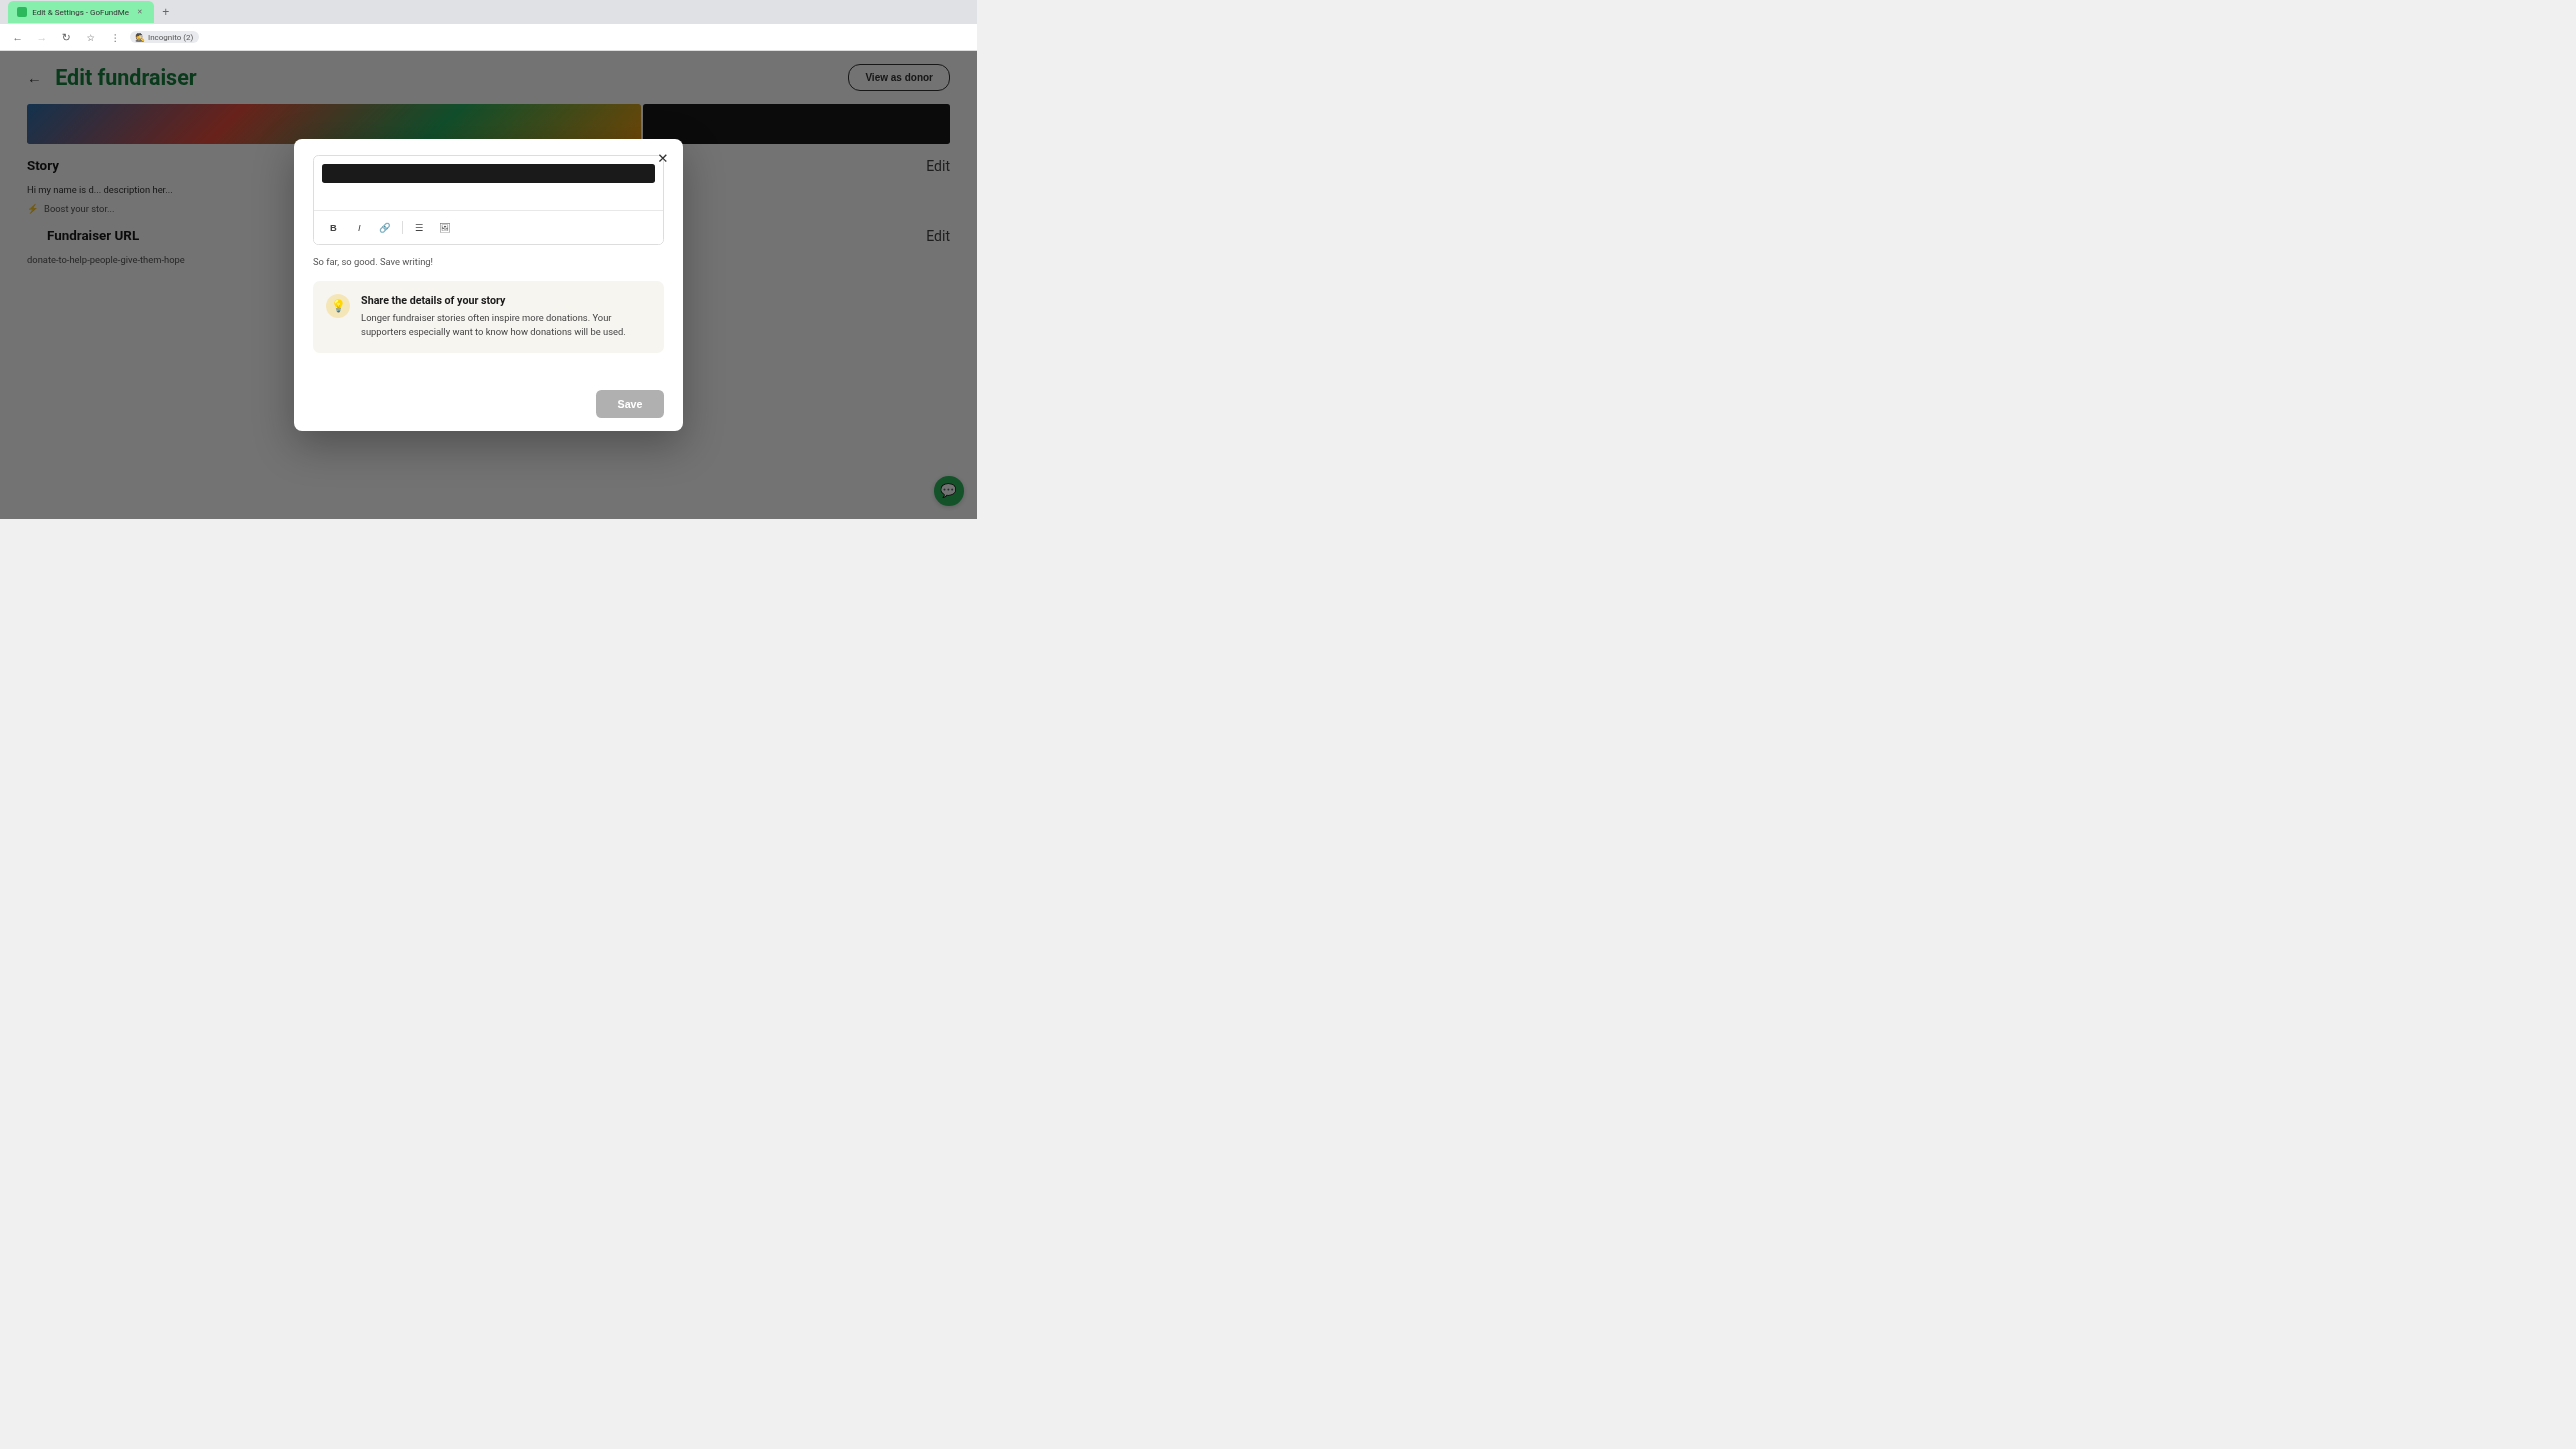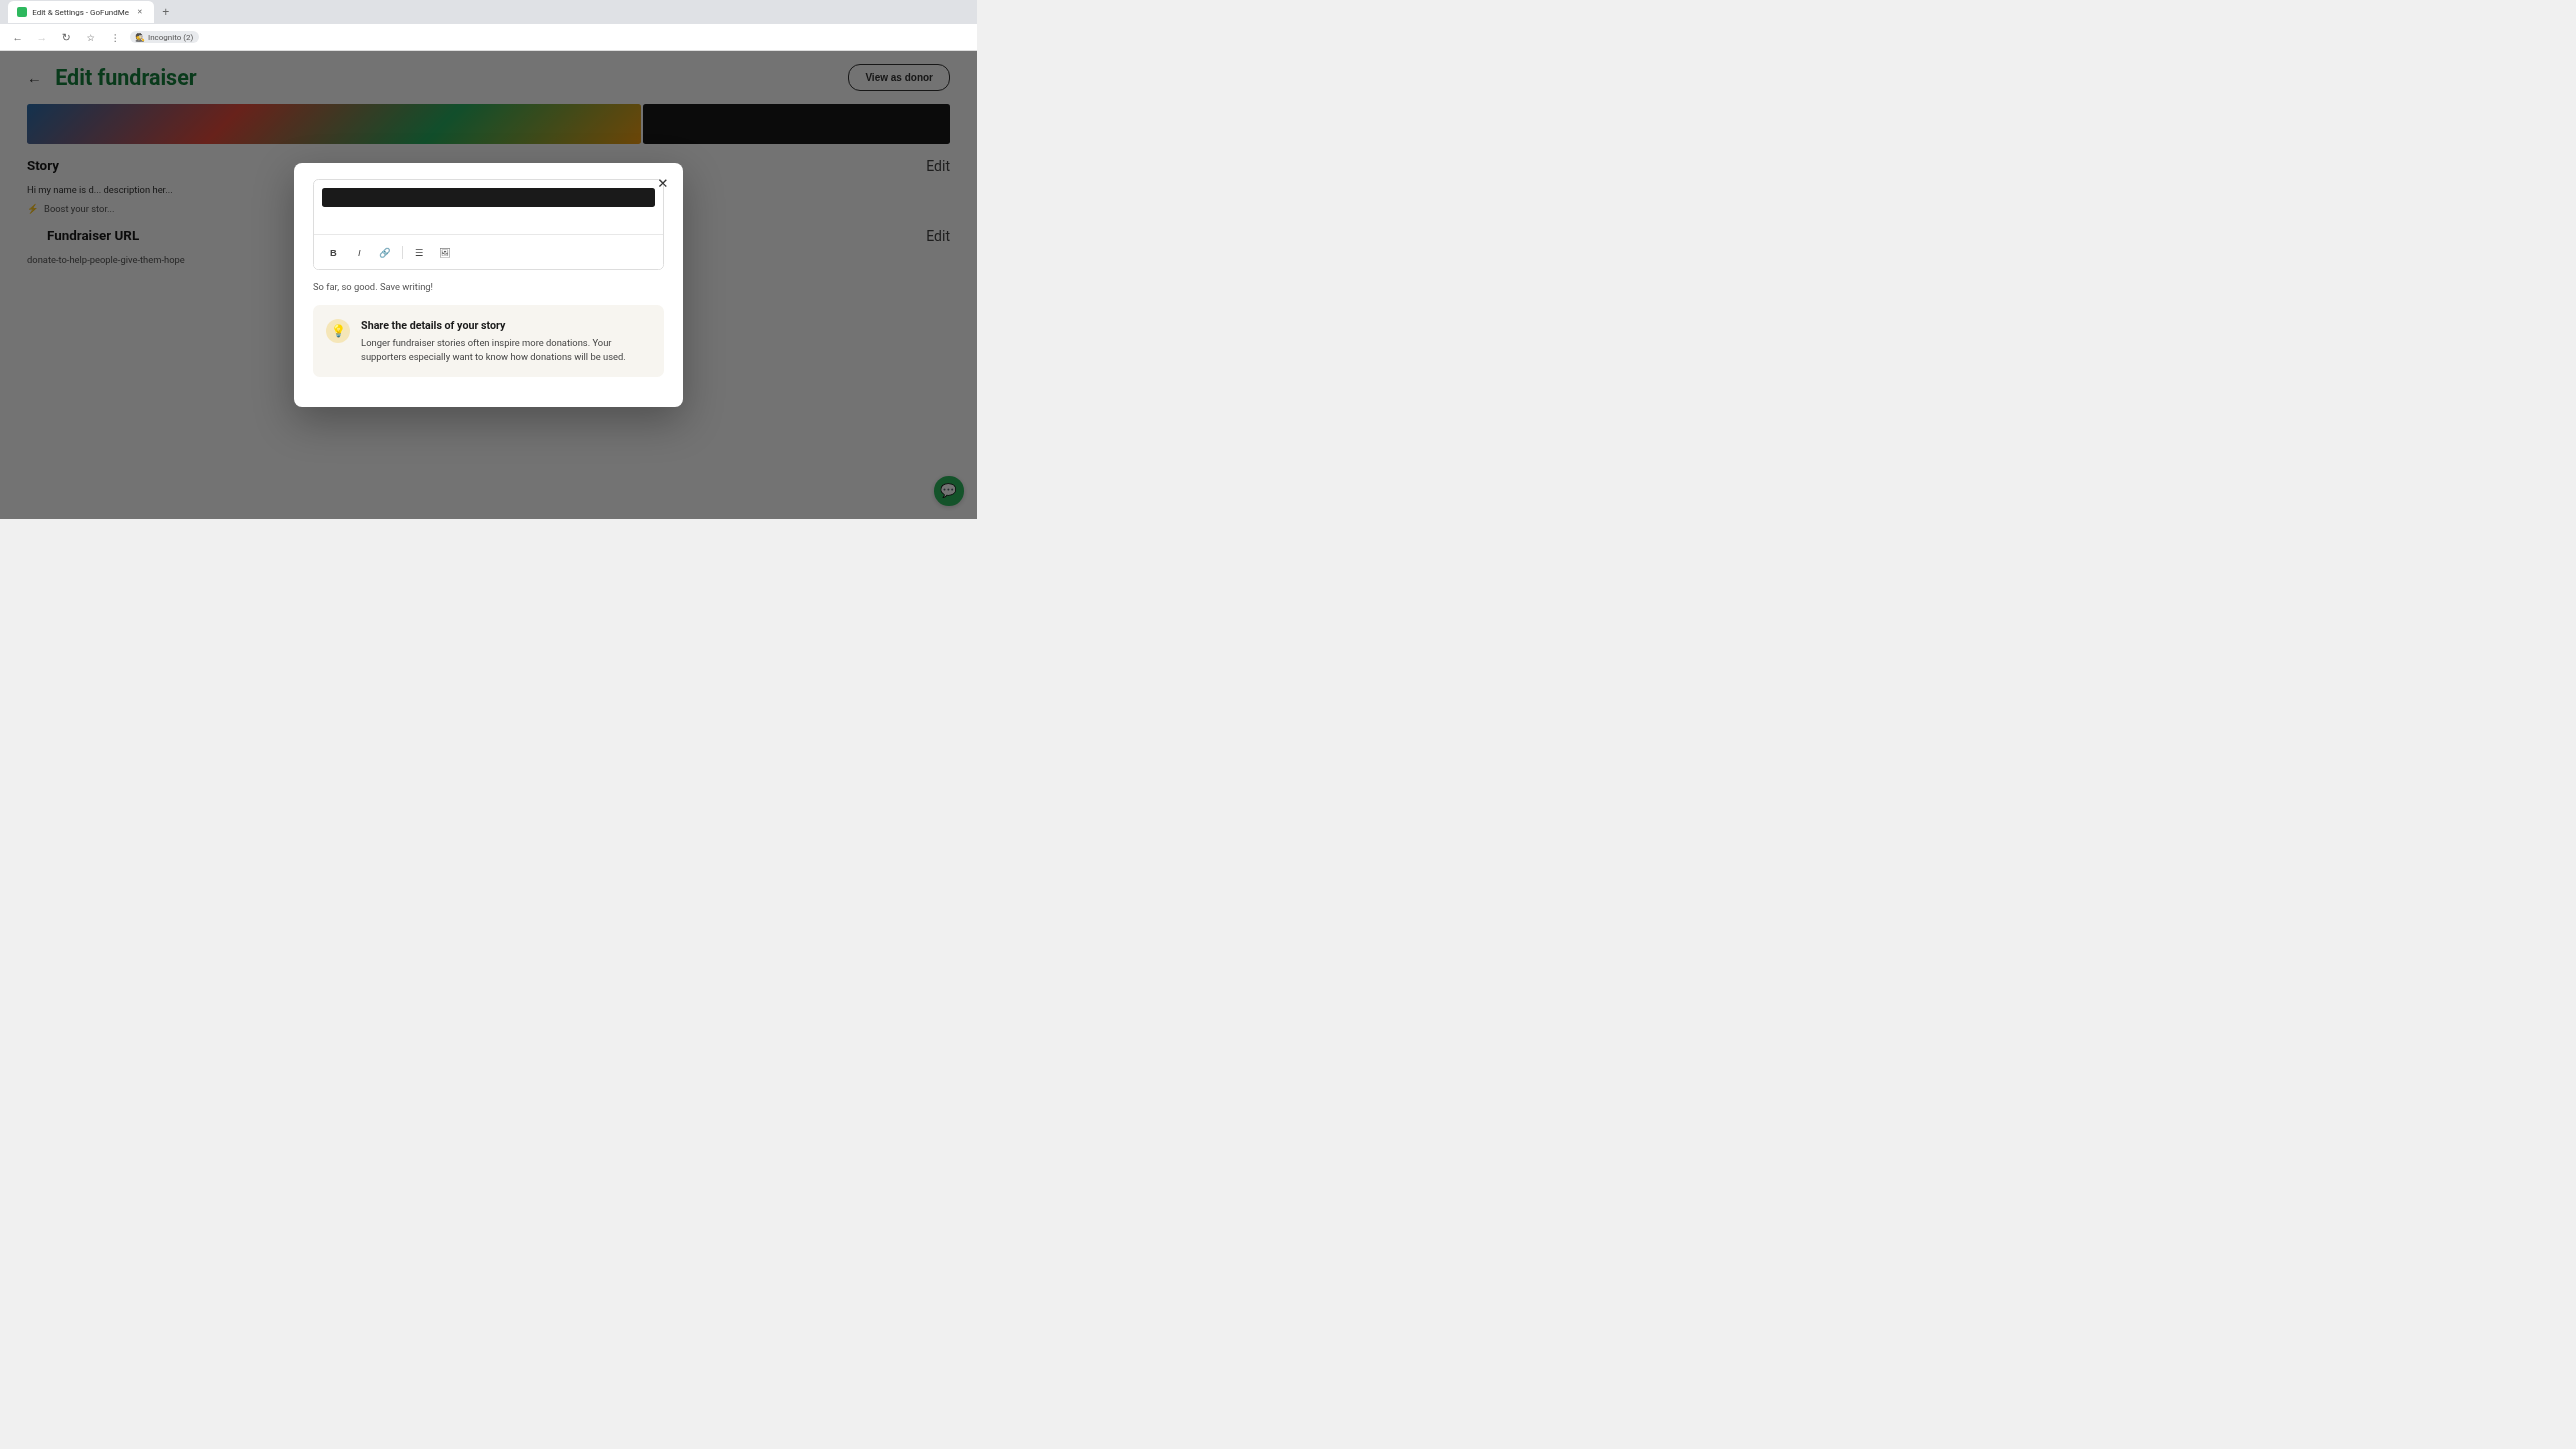--- a/index.html
+++ b/index.html
@@ -29,21 +29,21 @@
       padding: 4px 9.4px;
       border-radius: 5.4px 5.4px 0 0;
       background: #f1f3f4;
       font-size: 8px;
       color: #333;
       cursor: pointer;
       height: 21.5px;
     }
 
     .tab.active {
-      background: #ffffff;
+      background: #86efac;
     }
 
     .tab-favicon {
       width: 9.4px;
       height: 9.4px;
       background: #2db85e;
       border-radius: 2px;
     }
 
     .tab-close {
@@ -545,17 +545,20 @@
             <span>💡</span>
           </div>
           <div class="tip-content">
             <div class="tip-title">Share the details of your story</div>
             <div class="tip-body">Longer fundraiser stories often inspire more donations. Your supporters especially want to know how donations will be used.</div>
           </div>
         </div>
 
       </div>
 
+      <div class="modal-footer">
+        <button class="save-btn">Save</button>
+      </div>
     </div>
   </div>
 
 </div>
 
 
 </body></html>

